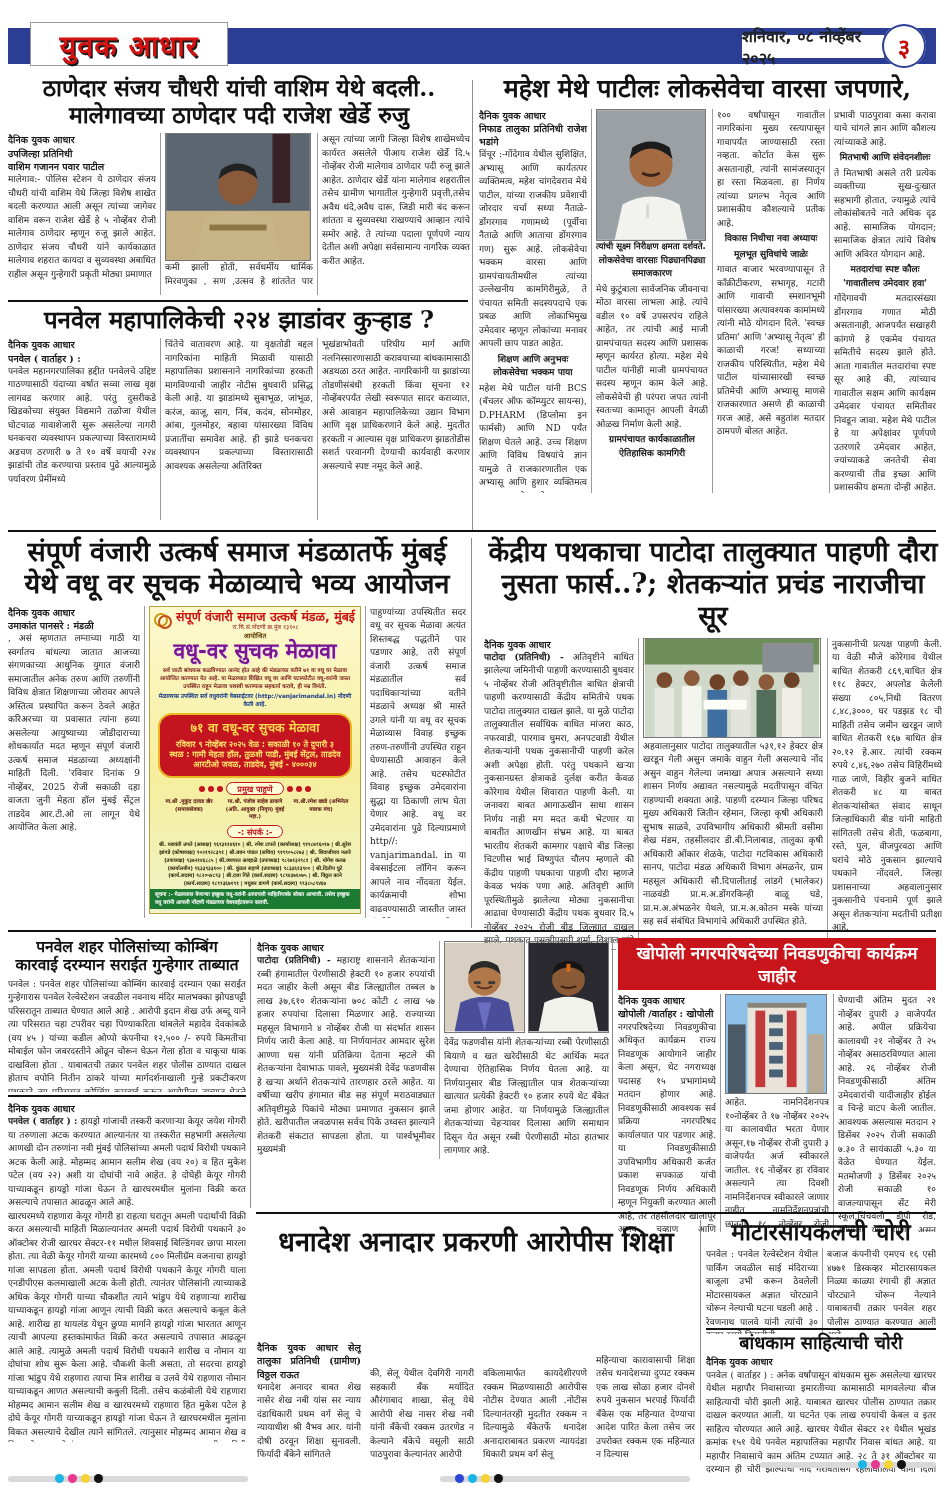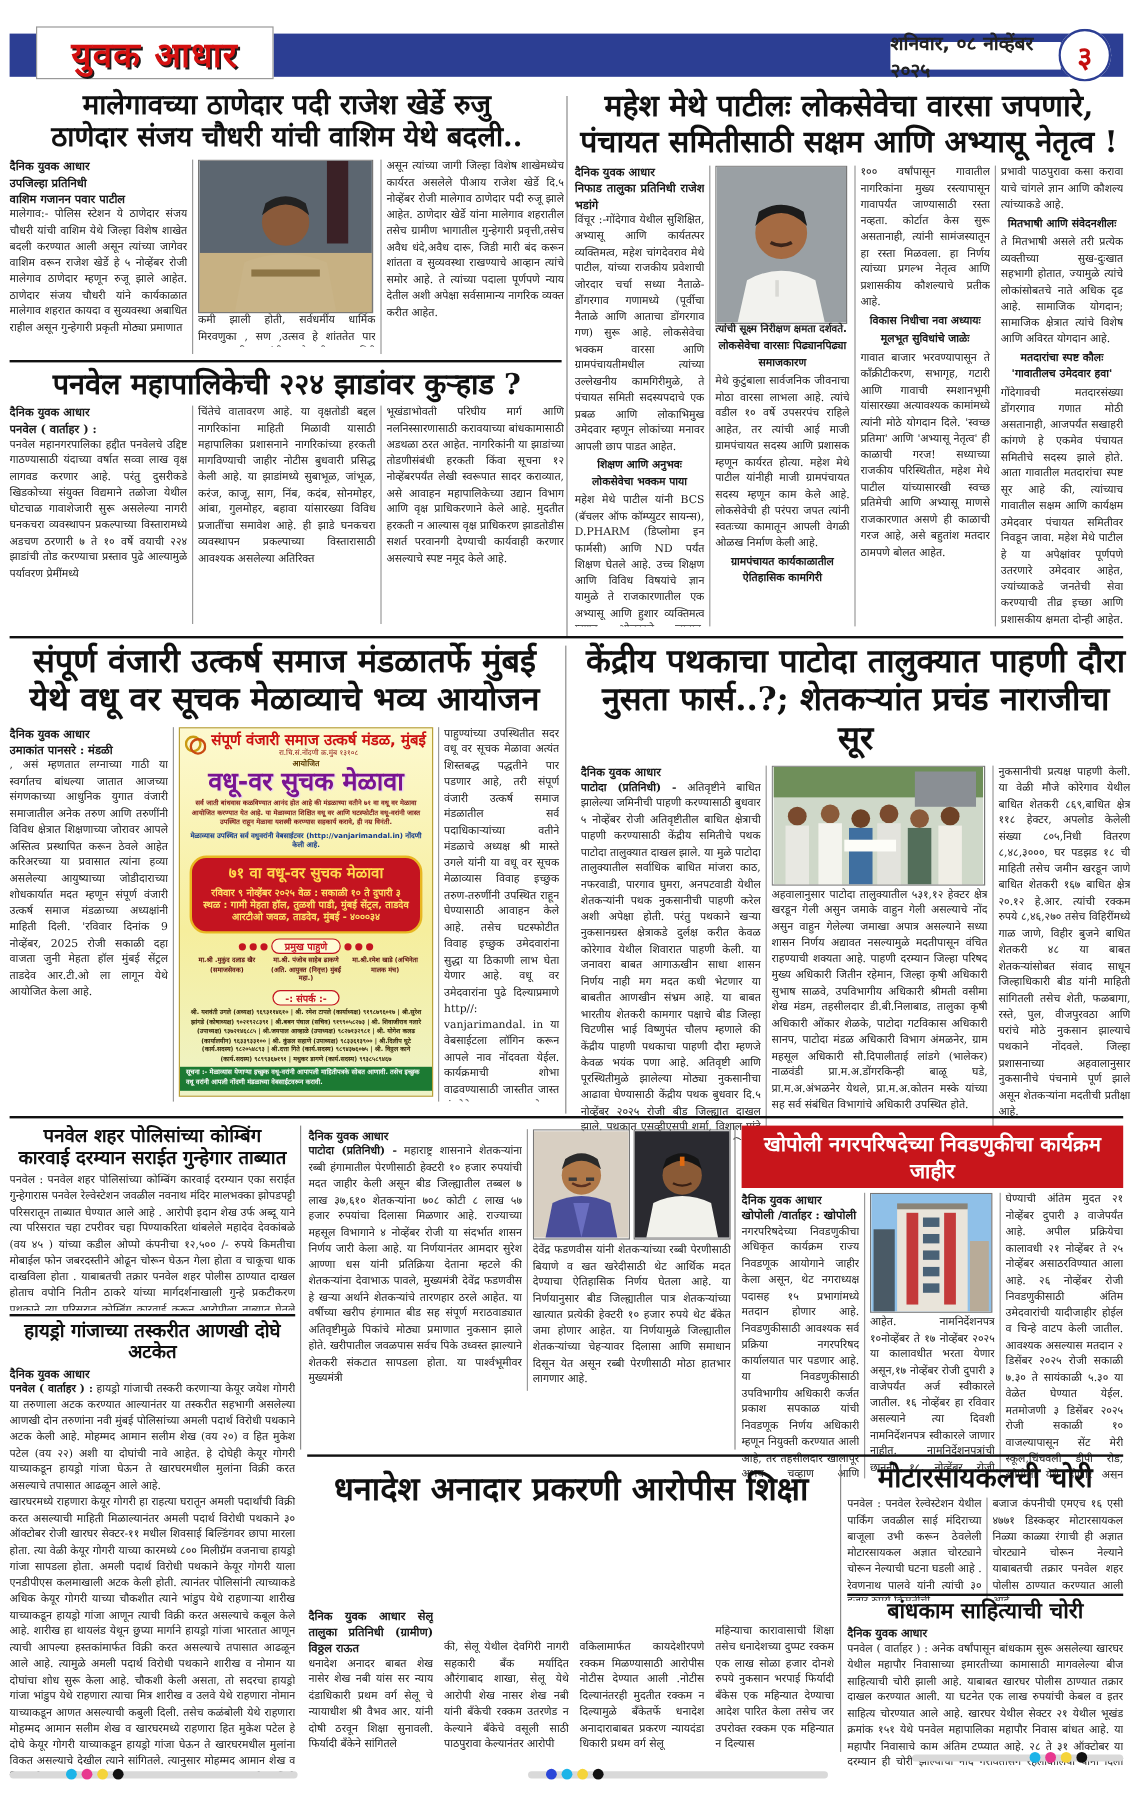--- a/index.html
+++ b/index.html
@@ -61,22 +61,22 @@
 
   <div class="topbar"></div>
   <div class="logobox">
     <span class="logotext">युवक आधार</span>
   </div>
   <div class="datebox">शनिवार, ०८ नोव्हेंबर २०२५</div>
   <div class="pagecircle">३</div>
 
   <div class="abs" style="left:8px; top:74px; width:462px;">
     <div class="hl" style="font-size:23px;">
+      <div>ठाणेदार संजय चौधरी यांची वाशिम येथे बदली..</div>
       <div>मालेगावच्या ठाणेदार पदी राजेश खेर्डे रुजु</div>
-      <div>ठाणेदार संजय चौधरी यांची वाशिम येथे बदली..</div>
     </div>
     <div class="cols" style="margin-top:5px; height:162px;">
       <div class="col body" style="width:148px;">
         <div class="byline">
           <div>दैनिक युवक आधार</div>
           <div>उपजिल्हा प्रतिनिधी</div>
           <div>वाशिम गजानन पवार पाटील</div>
         </div>
         <span>मालेगाव:- पोलिस स्टेशन ये ठाणेदार संजय चौधरी यांची वाशिम येथे जिल्हा विशेष शाखेत बदली करण्यात आली असून त्यांच्या जागेवर वाशिम वरून राजेश खेर्डे हे ५ नोव्हेंबर रोजी मालेगाव ठाणेदार म्हणून रुजू झाले आहेत. ठाणेदार संजय चौधरी यांने कार्यकाळात मालेगाव शहरात कायदा व सुव्यवस्था अबाधित राहील असून गुन्हेगारी प्रकृती मोठ्या प्रमाणात</span>
       </div>
@@ -95,21 +95,20 @@
       </div>
       <div class="coldiv"></div>
       <div class="col body" style="flex:1;"><span>असून त्यांच्या जागी जिल्हा विशेष शाखेमध्येच कार्यरत असलेले पीआय राजेश खेर्डे दि.५ नोव्हेंबर रोजी मालेगाव ठाणेदार पदी रुजू झाले आहेत. ठाणेदार खेर्डे यांना मालेगाव शहरातील तसेच ग्रामीण भागातील गुन्हेगारी प्रवृत्ती,तसेच अवैध धंदे,अवैध दारू, जिडी मारी बंद करून शांतता व सुव्यवस्था राखण्याचे आव्हान त्यांचे समोर आहे. ते त्यांच्या पदाला पूर्णपणे न्याय देतील अशी अपेक्षा सर्वसामान्य नागरिक व्यक्त करीत आहेत.</span></div>
     </div>
   </div>
 
   <div class="vrule" style="left:472px; top:80px; height:450px;"></div>
   <div class="abs" style="left:479px; top:74px; width:457px;">
     <div class="hl" style="font-size:25px;">
       <div>महेश मेथे पाटीलः लोकसेवेचा वारसा जपणारे,</div>
-      <div>पंचायत समितीसाठी सक्षम आणि अभ्यासू नेतृत्व !</div>
     </div>
     <div class="cols" style="margin-top:5px; height:384px;">
       <div class="col body" style="width:108px;">
         <div class="byline">
           <div>दैनिक युवक आधार</div>
           <div>निफाड तालुका प्रतिनिधी राजेश भडांगे</div>
         </div>
         <span>विंचूर :-गोंदेगाव येथील सुशिक्षित, अभ्यासू आणि कार्यतत्पर व्यक्तिमत्व, महेश चांगदेवराव मेथे पाटील, यांच्या राजकीय प्रवेशाची जोरदार चर्चा सध्या नैताळे-डोंगरगाव गणामध्ये (पूर्वीचा नैताळे आणि आताचा डोंगरगाव गण) सुरू आहे. लोकसेवेचा भक्कम वारसा आणि ग्रामपंचायतीमधील त्यांच्या उल्लेखनीय कामगिरीमुळे, ते पंचायत समिती सदस्यपदाचे एक प्रबळ आणि लोकाभिमुख उमेदवार म्हणून लोकांच्या मनावर आपली छाप पाडत आहेत.</span>
         <span class="subhead">शिक्षण आणि अनुभवः लोकसेवेचा भक्कम पाया</span>
         <span>महेश मेथे पाटील यांनी BCS (बॅचलर ऑफ कॉम्प्युटर सायन्स), D.PHARM (डिप्लोमा इन फार्मसी) आणि ND पर्यंत शिक्षण घेतले आहे. उच्च शिक्षण आणि विविध विषयांचे ज्ञान यामुळे ते राजकारणातील एक अभ्यासू आणि हुशार व्यक्तिमत्व म्हणून ओळखले जातात. व्यवसायाच्या माध्यमातूनही ते स्मृती मेडिकल अँण्ड जनरल स्टोअर्स, भरवस फाटा आणि स्वरा मेडिकल अँण्ड जनरल स्टोअर्स, गोंदेगाव येथे आरोग्य सेवा देत आहेत. विशेष म्हणजे, ते स्वाक्षरी विश्लेषक (signature Analyst) देखील आहेत, जी</span>
@@ -281,21 +280,20 @@
   <div class="abs" style="left:8px; top:938px; width:238px;">
     <div class="hl" style="font-size:15.5px;">
       <div>पनवेल शहर पोलिसांच्या कोम्बिंग</div>
       <div>कारवाई दरम्यान सराईत गुन्हेगार ताब्यात</div>
     </div>
     <div class="body" style="margin-top:3px; height:114px;"><span>पनवेल : पनवेल शहर पोलिसांच्या कोम्बिंग कारवाई दरम्यान एका सराईत गुन्हेगारास पनवेल रेल्वेस्टेशन जवळील नवनाथ मंदिर मालभक्का झोपडपट्टी परिसरातून ताब्यात घेण्यात आले आहे . आरोपी इदान शेख उर्फ अब्दू याने त्या परिसरात चहा टपरीवर चहा पिण्याकरिता थांबलेले महादेव देवकांबळे (वय ४५ ) यांच्या कडील ओप्पो कंपनीचा १२,५०० /- रुपये किमतीचा मोबाईल फोन जबरदस्तीने ओढून चोरून  घेऊन गेला होता व चाकूचा धाक दाखविला होता . याबाबतची तक्रार पनवेल शहर पोलीस ठाण्यात दाखल होताच वपोनि नितीन ठाकरे यांच्या मार्गदर्शनाखाली गुन्हे प्रकटीकरण पथकाने त्या परिसरात कोम्बिंग कारवाई करून आरोपीला ताब्यात घेतले आहे .</span></div>
   </div>
 
   <div class="hrule" style="left:8px; top:1095px; width:238px; height:1.5px;"></div>
   <div class="abs" style="left:8px; top:1100px; width:238px;">
-    <div class="hl" style="font-size:15.5px;">हायड्रो गांजाच्या तस्करीत आणखी दोघे अटकेत</div>
     <div class="body" style="margin-top:2px; height:340px;">
       <div class="byline">
         <div>दैनिक युवक आधार</div>
       </div>
       <span style="font-weight:bold;">पनवेल ( वार्ताहर ) :</span>
       <span>हायड्रो गांजाची तस्करी करणाऱ्या केयूर जयेश गोगरी या तरुणाला अटक करण्यात आल्यानंतर या तस्करीत सहभागी असलेल्या आणखी दोन तरुणांना नवी मुंबई पोलिसांच्या अमली पदार्थ विरोधी पथकाने अटक केली आहे. मोहम्मद आमान सलीम शेख (वय २०) व हित मुकेश पटेल (वय २२) अशी या दोघांची नावे आहेत. हे दोघेही केयूर गोगरी याच्याकडून हायड्रो गांजा घेऊन ते खारघरमधील मुलांना विक्री करत असल्याचे तपासात आढळून आले आहे.</span><br>
       <span>खारघरमध्ये राहणारा केयूर गोगरी हा राहत्या घरातून अमली पदार्थांची विक्री करत असल्याची माहिती मिळाल्यानंतर अमली पदार्थ विरोधी पथकाने ३० ऑक्टोबर रोजी खारघर सेक्टर-११ मधील शिवसाई बिल्डिंगवर छापा मारला होता. त्या वेळी केयूर गोगरी याच्या कारमध्ये ८०० मिलीग्रॅम वजनाचा हायड्रो गांजा सापडला होता. अमली पदार्थ विरोधी पथकाने केयूर गोगरी याला एनडीपीएस कलमाखाली अटक केली होती. त्यानंतर पोलिसांनी त्याच्याकडे अधिक केयूर गोगरी याच्या चौकशीत त्याने भांडुप येथे राहणाऱ्या शारीख याच्याकडून हायड्रो गांजा आणून त्याची विक्री करत असल्याचे कबूल केले आहे. शारीख हा थायलंड येथून छुप्या मार्गाने हायड्रो गांजा भारतात आणून त्याची आपल्या हस्तकांमार्फत विक्री करत असल्याचे तपासात आढळून आले आहे. त्यामुळे अमली पदार्थ विरोधी पथकाने शारीख व नोमान या दोघांचा शोध सुरू केला आहे. चौकशी केली असता, तो सदरचा हायड्रो गांजा भांडुप येथे राहणारा त्याचा मित्र शारीख व उलवे येथे राहणारा नोमान याच्याकडून आणत असल्याची कबुली दिली. तसेच कळंबोली येथे राहणारा मोहम्मद आमान सलीम शेख व खारघरमध्ये राहणारा हित मुकेश पटेल हे दोघे केयूर गोगरी याच्याकडून हायड्रो गांजा घेऊन ते खारघरमधील मुलांना विकत असल्याचे देखील त्याने सांगितले. त्यानुसार मोहम्मद आमान शेख व हित पटेल या दोघांना या प्रकरणात अटक करण्यात आल्याची माहिती अमली पदार्थ विरोधी कक्षाचे वरिष्ठ पोलीस निरीक्षक संदिप निगडे यांनी दिली.</span>
     </div>
   </div>
 

